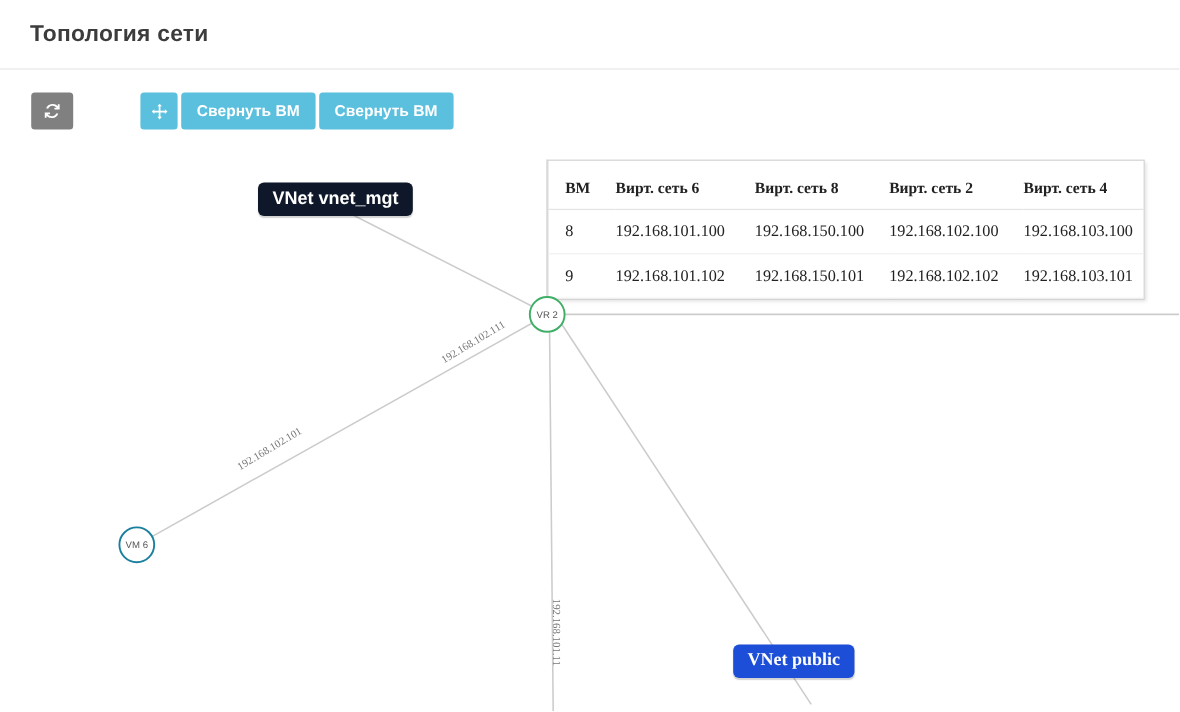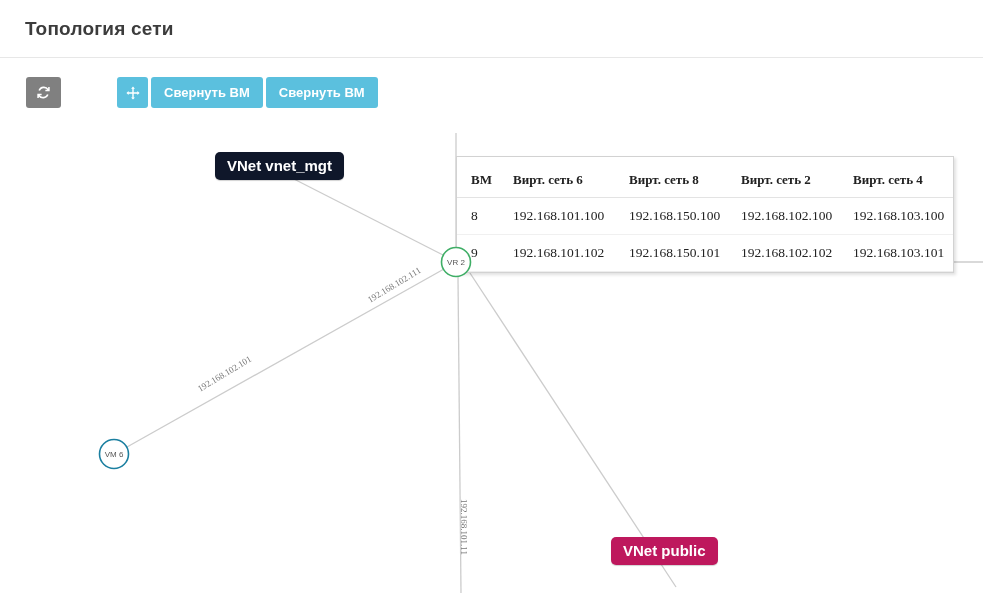--- a/index.html
+++ b/index.html
@@ -210,21 +210,21 @@
       <text class="edge-label" x="370" y="244" transform="rotate(-31 370 244)">192.168.102.111</text>
     </g>
     <g>
       <text class="edge-label" x="200" y="333" transform="rotate(-31 200 333)">192.168.102.101</text>
     </g>
     <g>
       <text class="edge-label" x="461" y="440" transform="rotate(90 461 440)">192.168.101.11</text>
     </g>
   </svg>
 
-  <div class="info-card" style="left:456px; top:74px;margin-top:23px;">
+  <div class="info-card" style="left:456px; top:74px;">
     <table class="info-table">
       <thead>
         <tr>
           <th class="col-vm">ВМ</th>
           <th class="col-n1">Вирт. сеть 6</th>
           <th class="col-n2">Вирт. сеть 8</th>
           <th class="col-n3">Вирт. сеть 2</th>
           <th>Вирт. сеть 4</th>
         </tr>
       </thead>
@@ -252,14 +252,14 @@
       <circle cx="456" cy="203" r="14.5" fill="#ffffff" stroke="#3fae66" stroke-width="1.6"></circle>
       <text class="node-label" x="456" y="206" text-anchor="middle">VR 2</text>
     </g>
     <g>
       <circle cx="114" cy="395" r="14.5" fill="#ffffff" stroke="#1b7fa0" stroke-width="1.6"></circle>
       <text class="node-label" x="114" y="398" text-anchor="middle">VM 6</text>
     </g>
   </svg>
 
   <div class="vnet" style="left:215px; top:93px; background:#0f172a;">VNet vnet_mgt</div>
-  <div class="vnet" style="left:611px; top:478px; background:#be185d;">VNet public</div>
+  <div class="vnet" style="left:611px; top:478px; background:#1d4ed8;font-family:Liberation Serif, serif;">VNet public</div>
 </div>
 
 </body></html>

